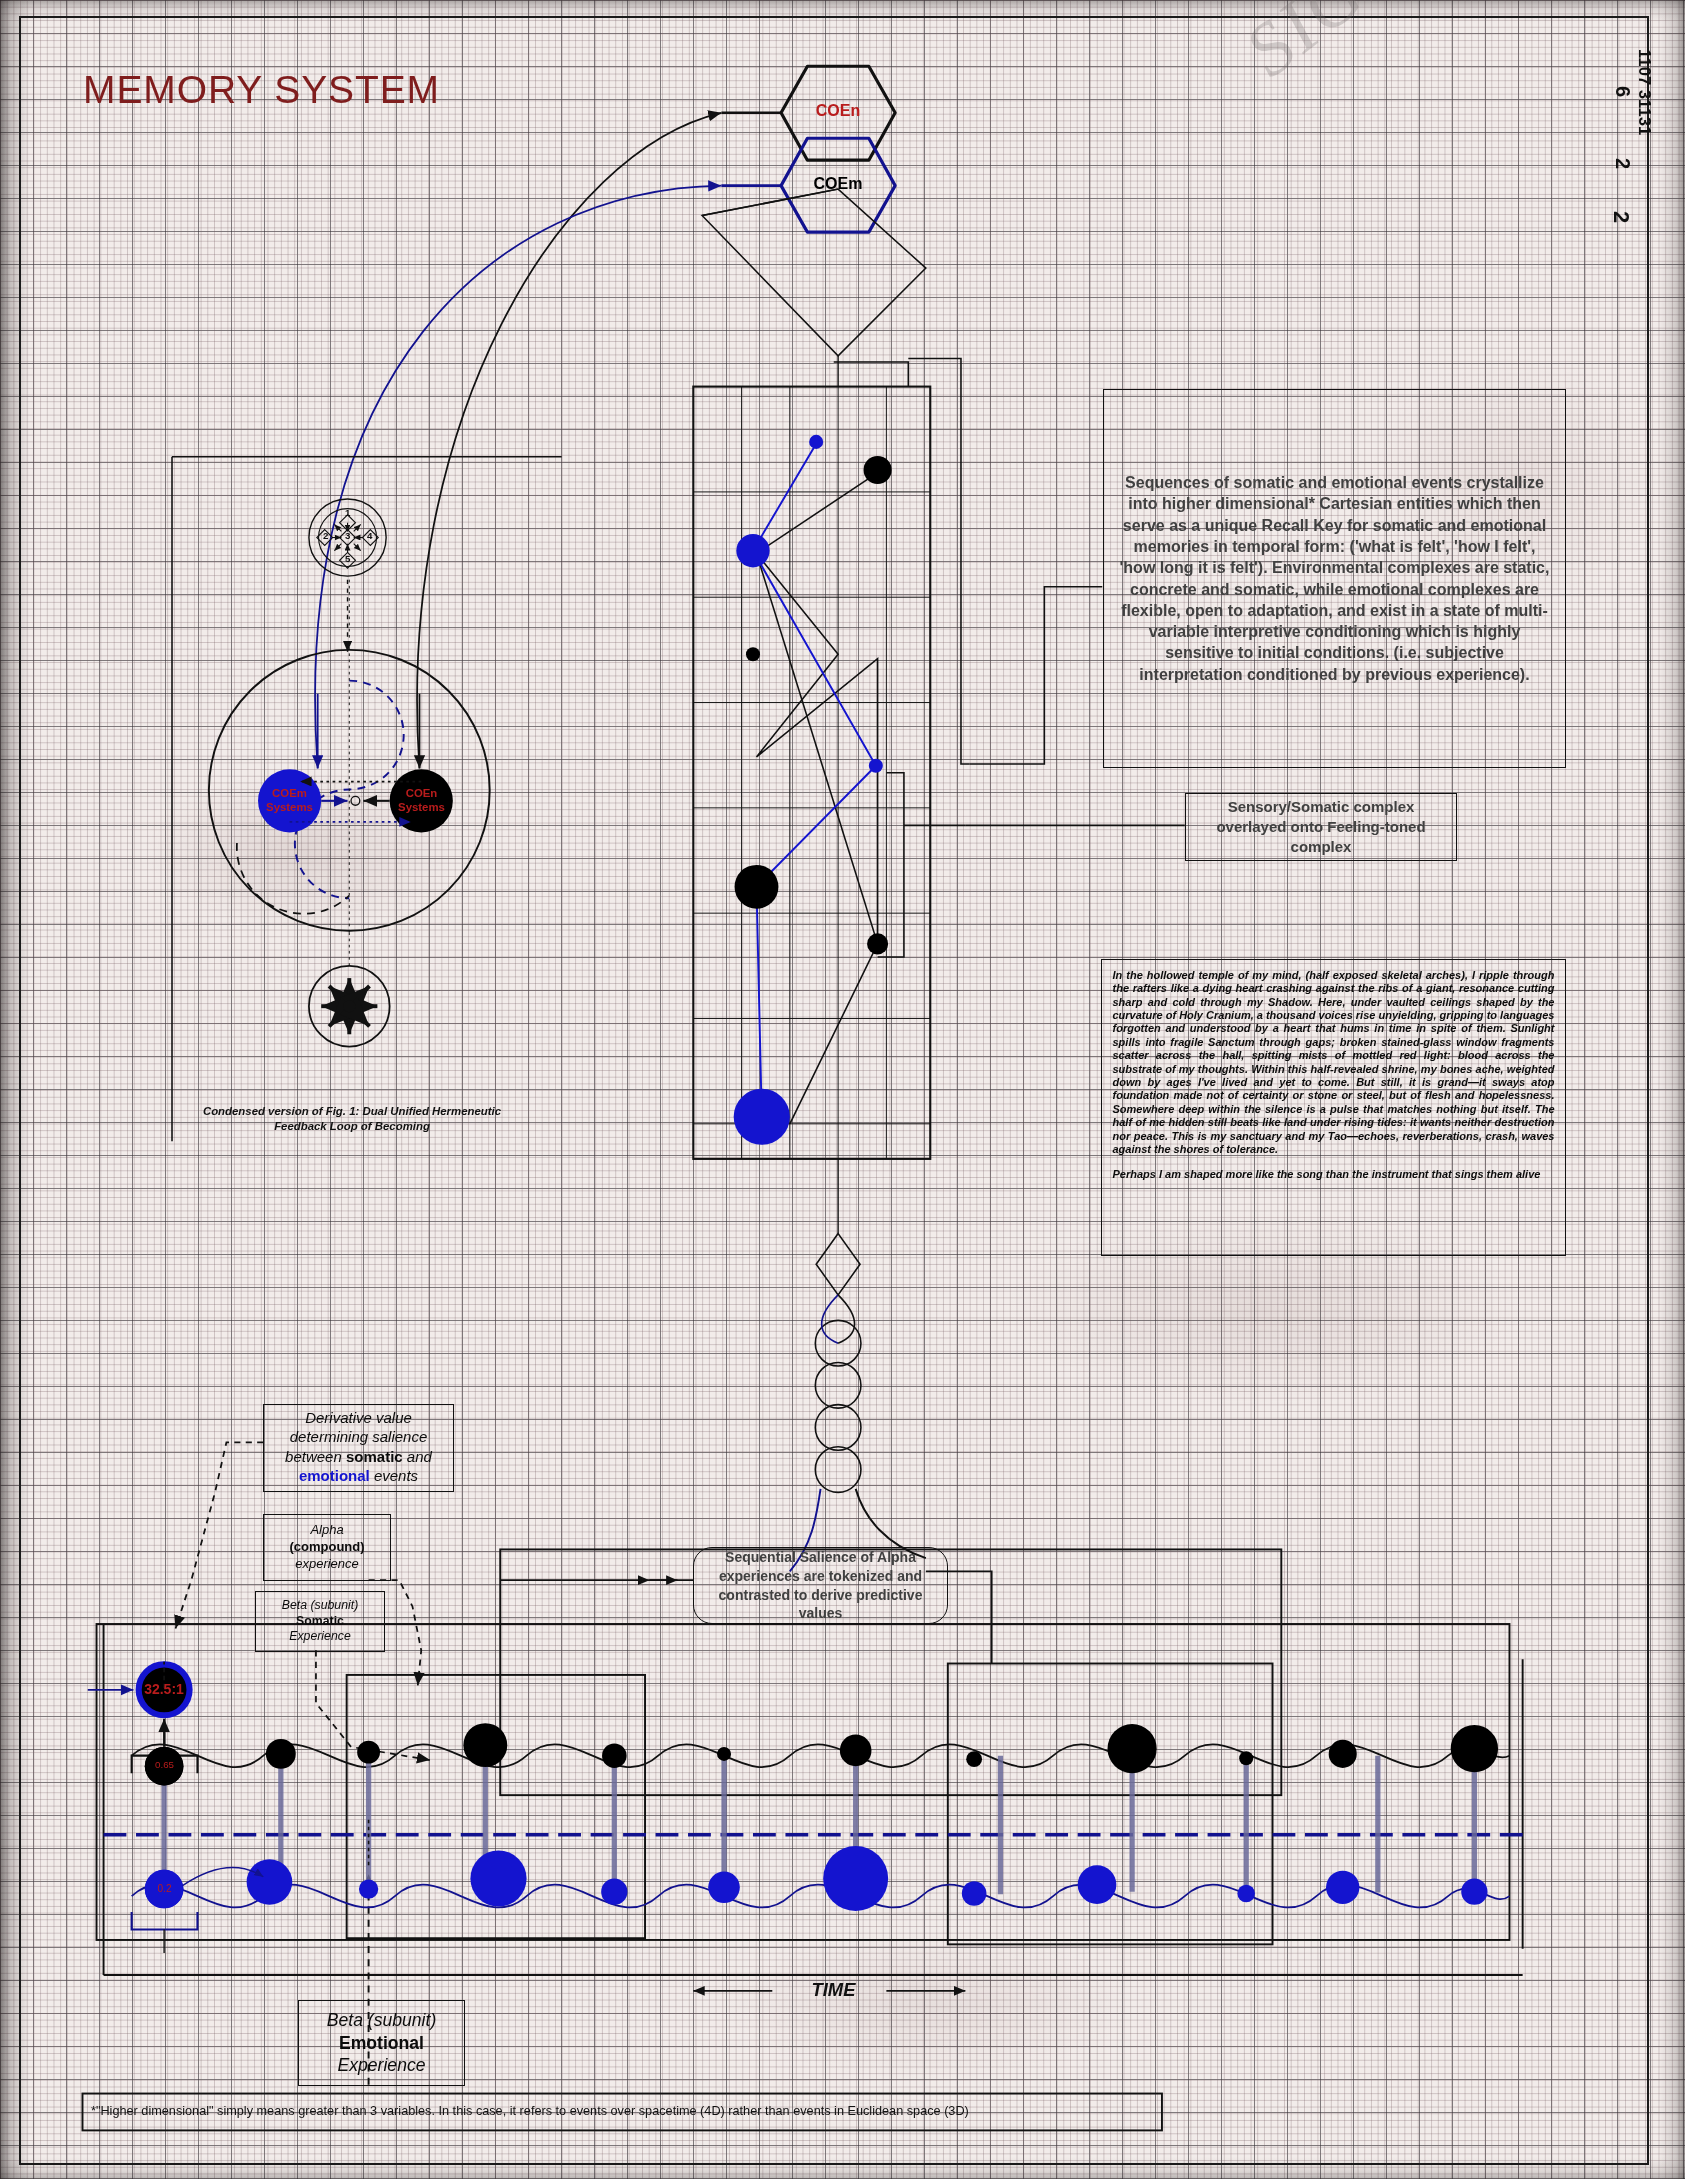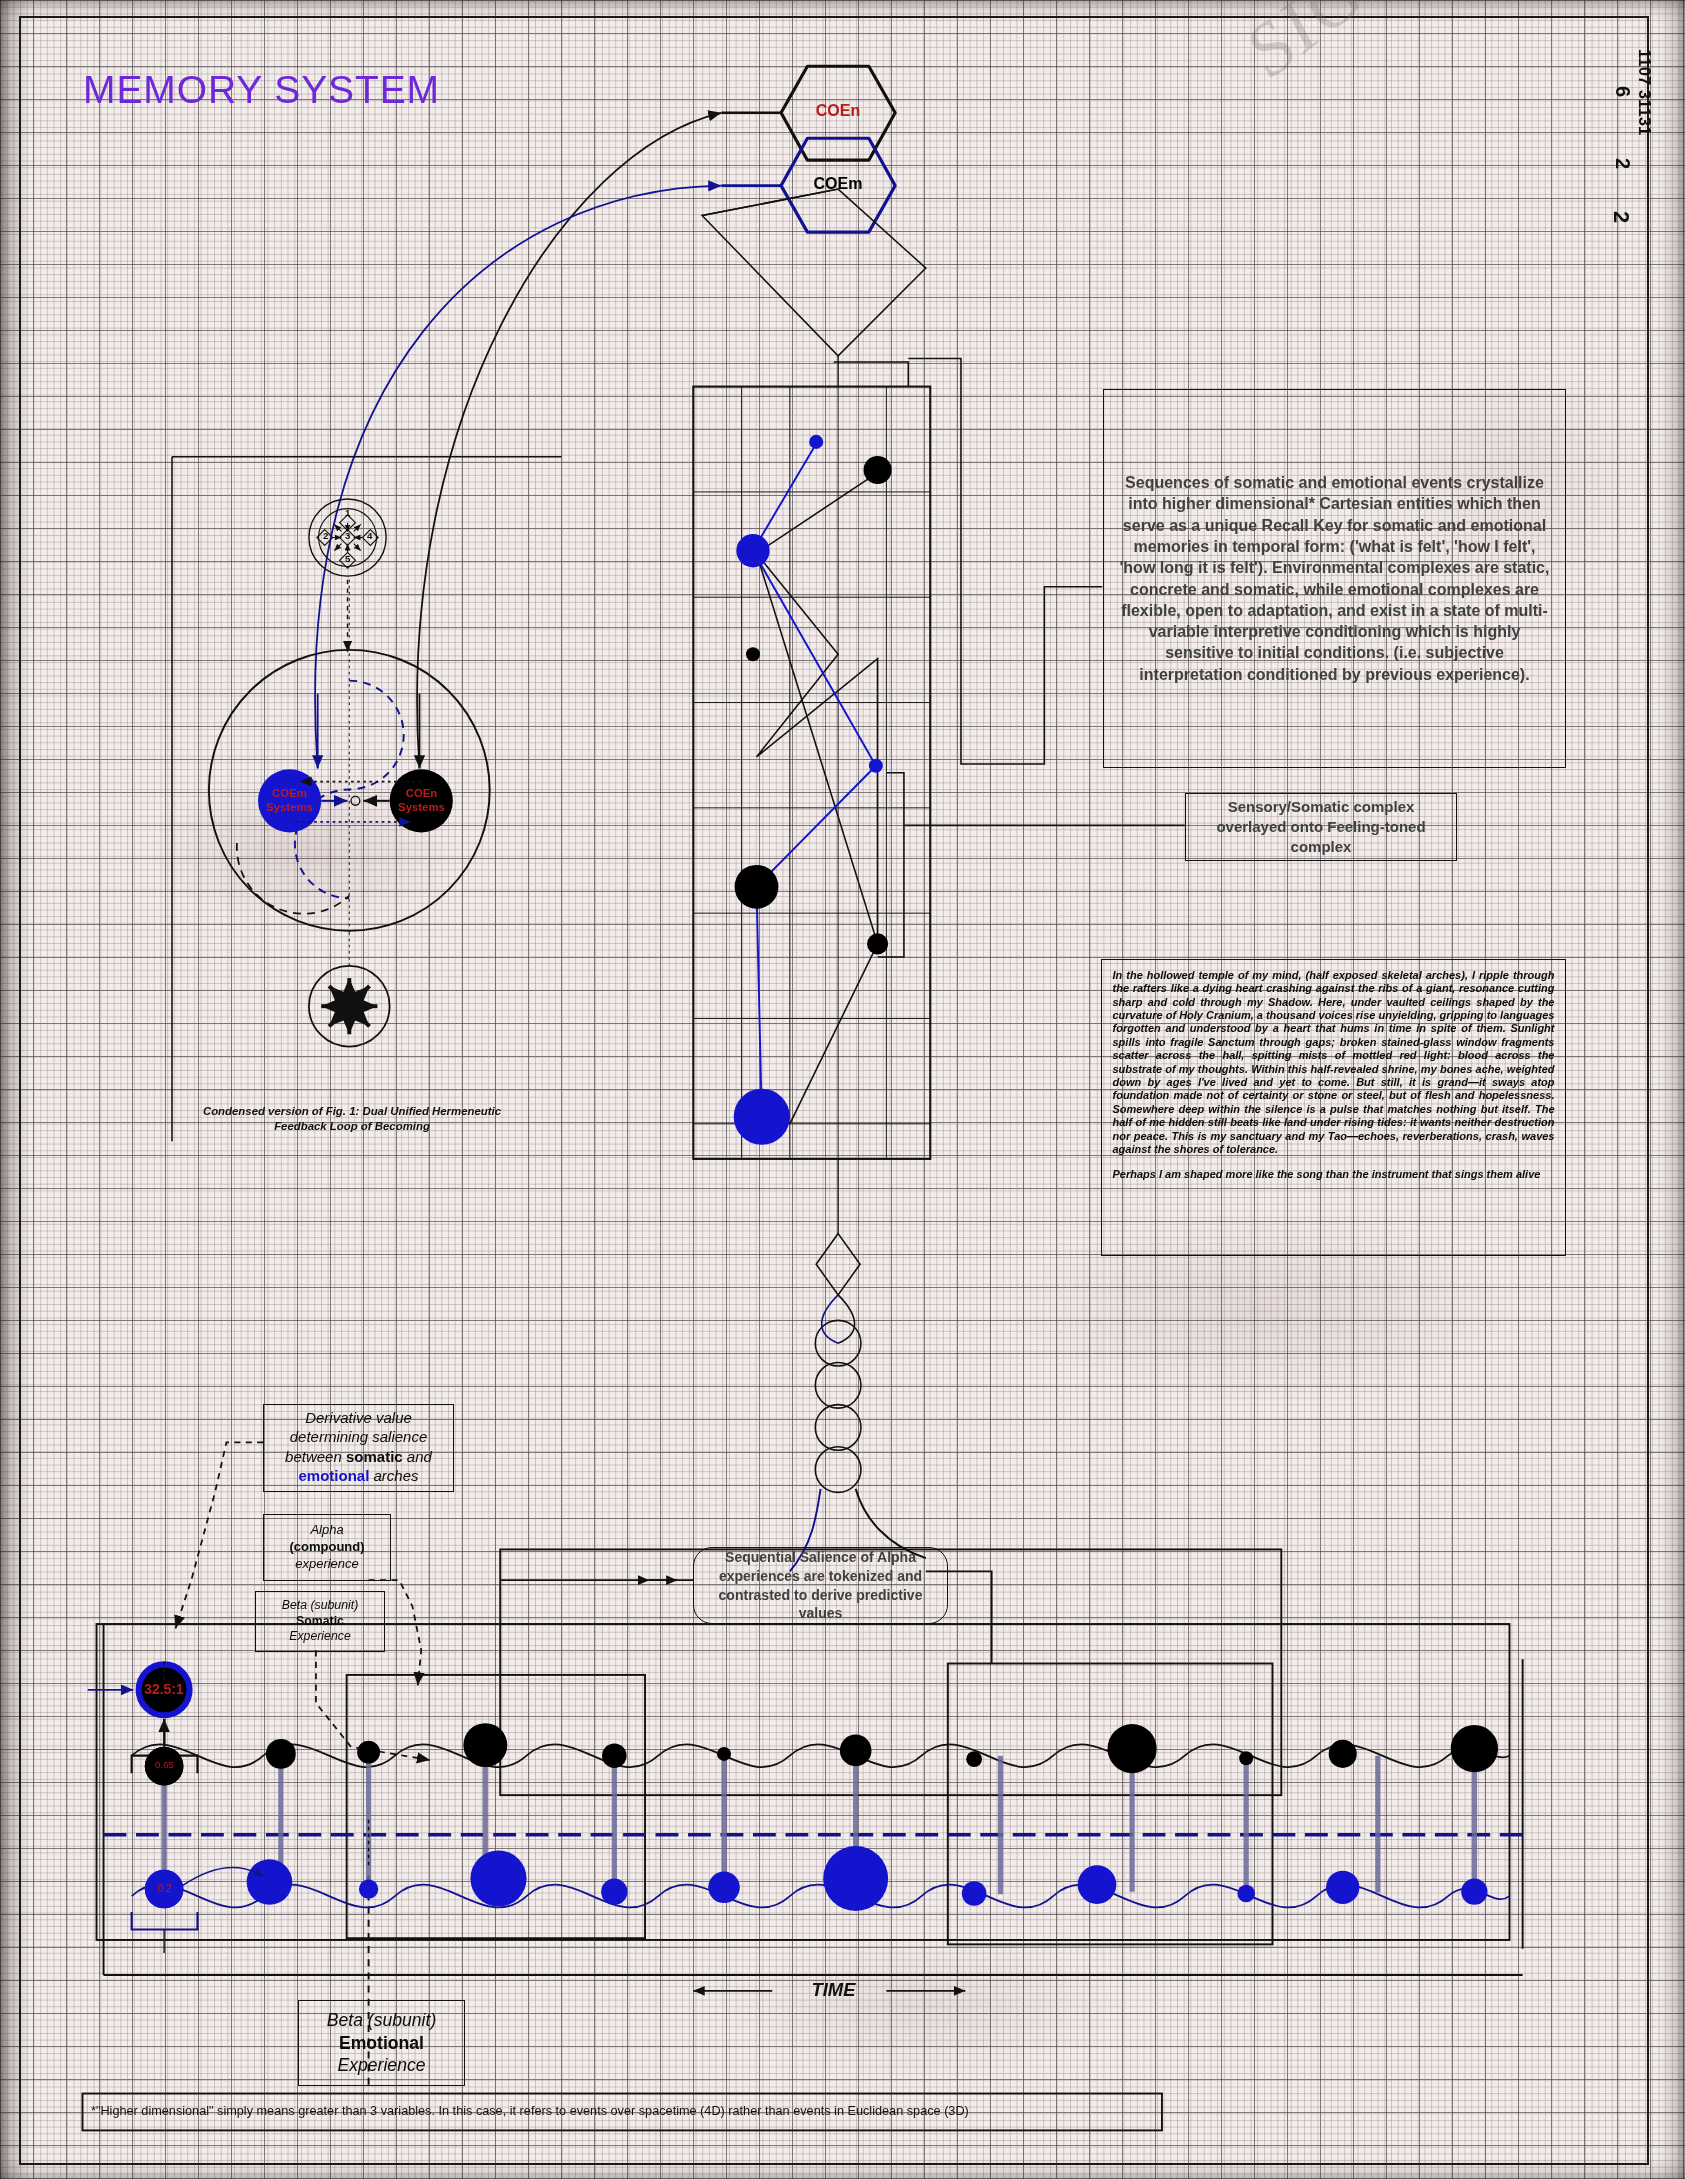--- a/index.html
+++ b/index.html
@@ -45,21 +45,21 @@
       linear-gradient(to top, rgba(30,25,25,.30) 0px, rgba(30,25,25,.10) 8.8px, transparent 23px);
   }
   
   #border{
     position:absolute;left:19.3px;top:16px;width:1626px;height:2145px;
     border:2.2px solid #1a1a1a;
   }
   
   #title{
     position:absolute;left:83px;top:68px;
-    font-size:39px;letter-spacing:0.9px;color:#6d28d9;font-weight:400;
+    font-size:39px;letter-spacing:0.9px;color:#7f1d1d;font-weight:400;
     font-family:"Liberation Sans",sans-serif;
   }
   
   #watermark{
     position:absolute;left:1229px;top:26px;width:369px;height:281px;
     font-size:75px;color:rgba(120,110,110,.28);
     font-family:"Liberation Serif",serif;font-style:italic;letter-spacing:3.5px;
     transform:rotate(-38deg);transform-origin:left top;
     pointer-events:none;user-select:none;
   }
@@ -413,21 +413,21 @@
   <span>Feedback Loop of Becoming</span>
 </div>
 
 <div class="tbox ital-callout" style="left:263px;top:1404px;width:191px;height:88px;padding:5.3px 7px;font-size:15px;display:flex;flex-direction:column;align-items:center;justify-content:flex-end;">
   <div>Derivative value</div>
   <div>determining salience</div>
   <div>
     <span>between </span><b style="font-style:normal;">somatic</b><span> and</span>
   </div>
   <div>
-    <b class="blu" style="font-style:normal;">emotional</b><span> arches</span>
+    <b class="blu" style="font-style:normal;">emotional</b><span> events</span>
   </div>
 </div>
 
 <div class="tbox ital-callout" style="left:263px;top:1514px;width:128px;height:67px;padding:3.5px 5.3px;font-size:13px;display:flex;flex-direction:column;justify-content:center;">
   <div>Alpha</div>
   <div style="font-weight:bold;font-style:normal;">(compound)</div>
   <div>experience</div>
 </div>
 
 <div class="tbox ital-callout" style="left:255px;top:1591px;width:130px;height:61px;padding:2.6px 4.4px;font-size:12.3px;display:flex;flex-direction:column;align-items:center;justify-content:center;">

